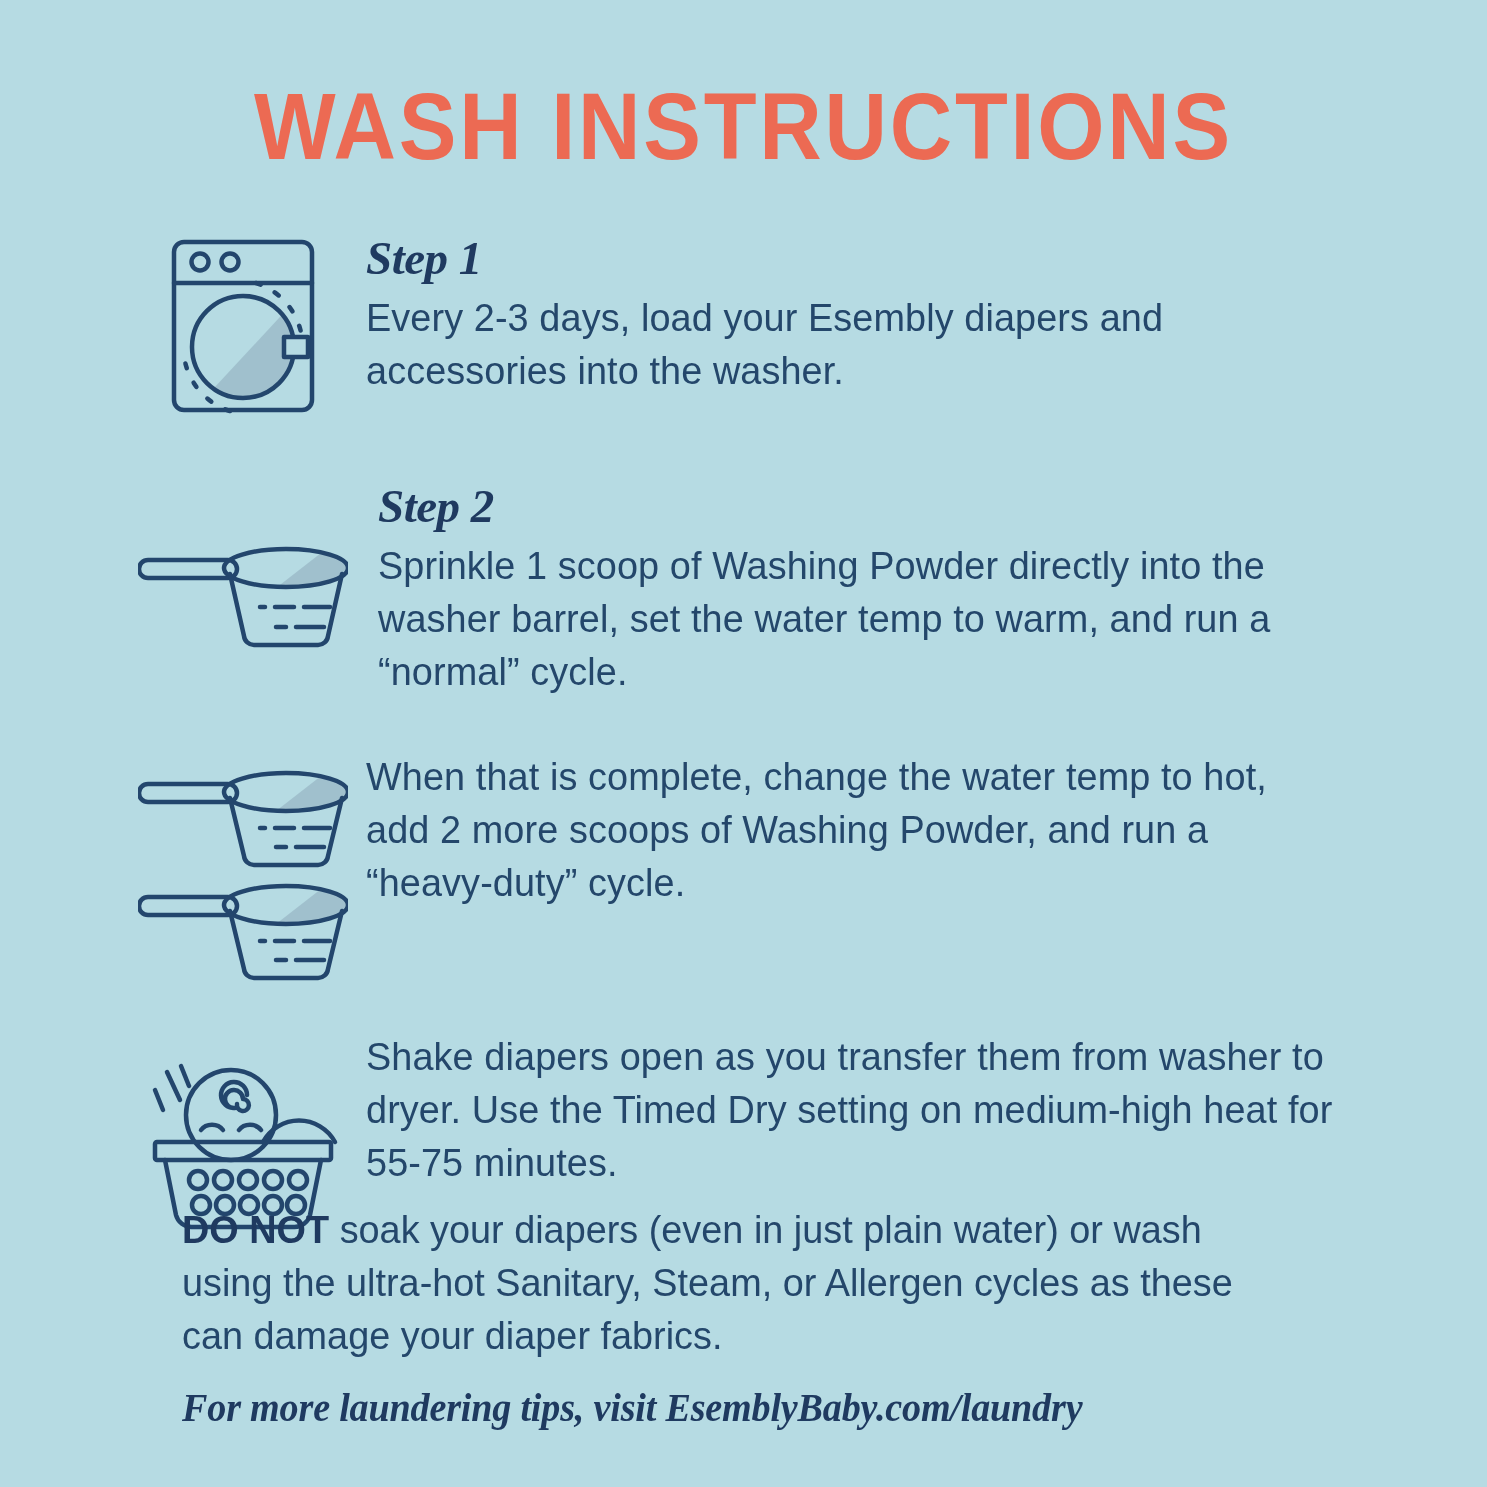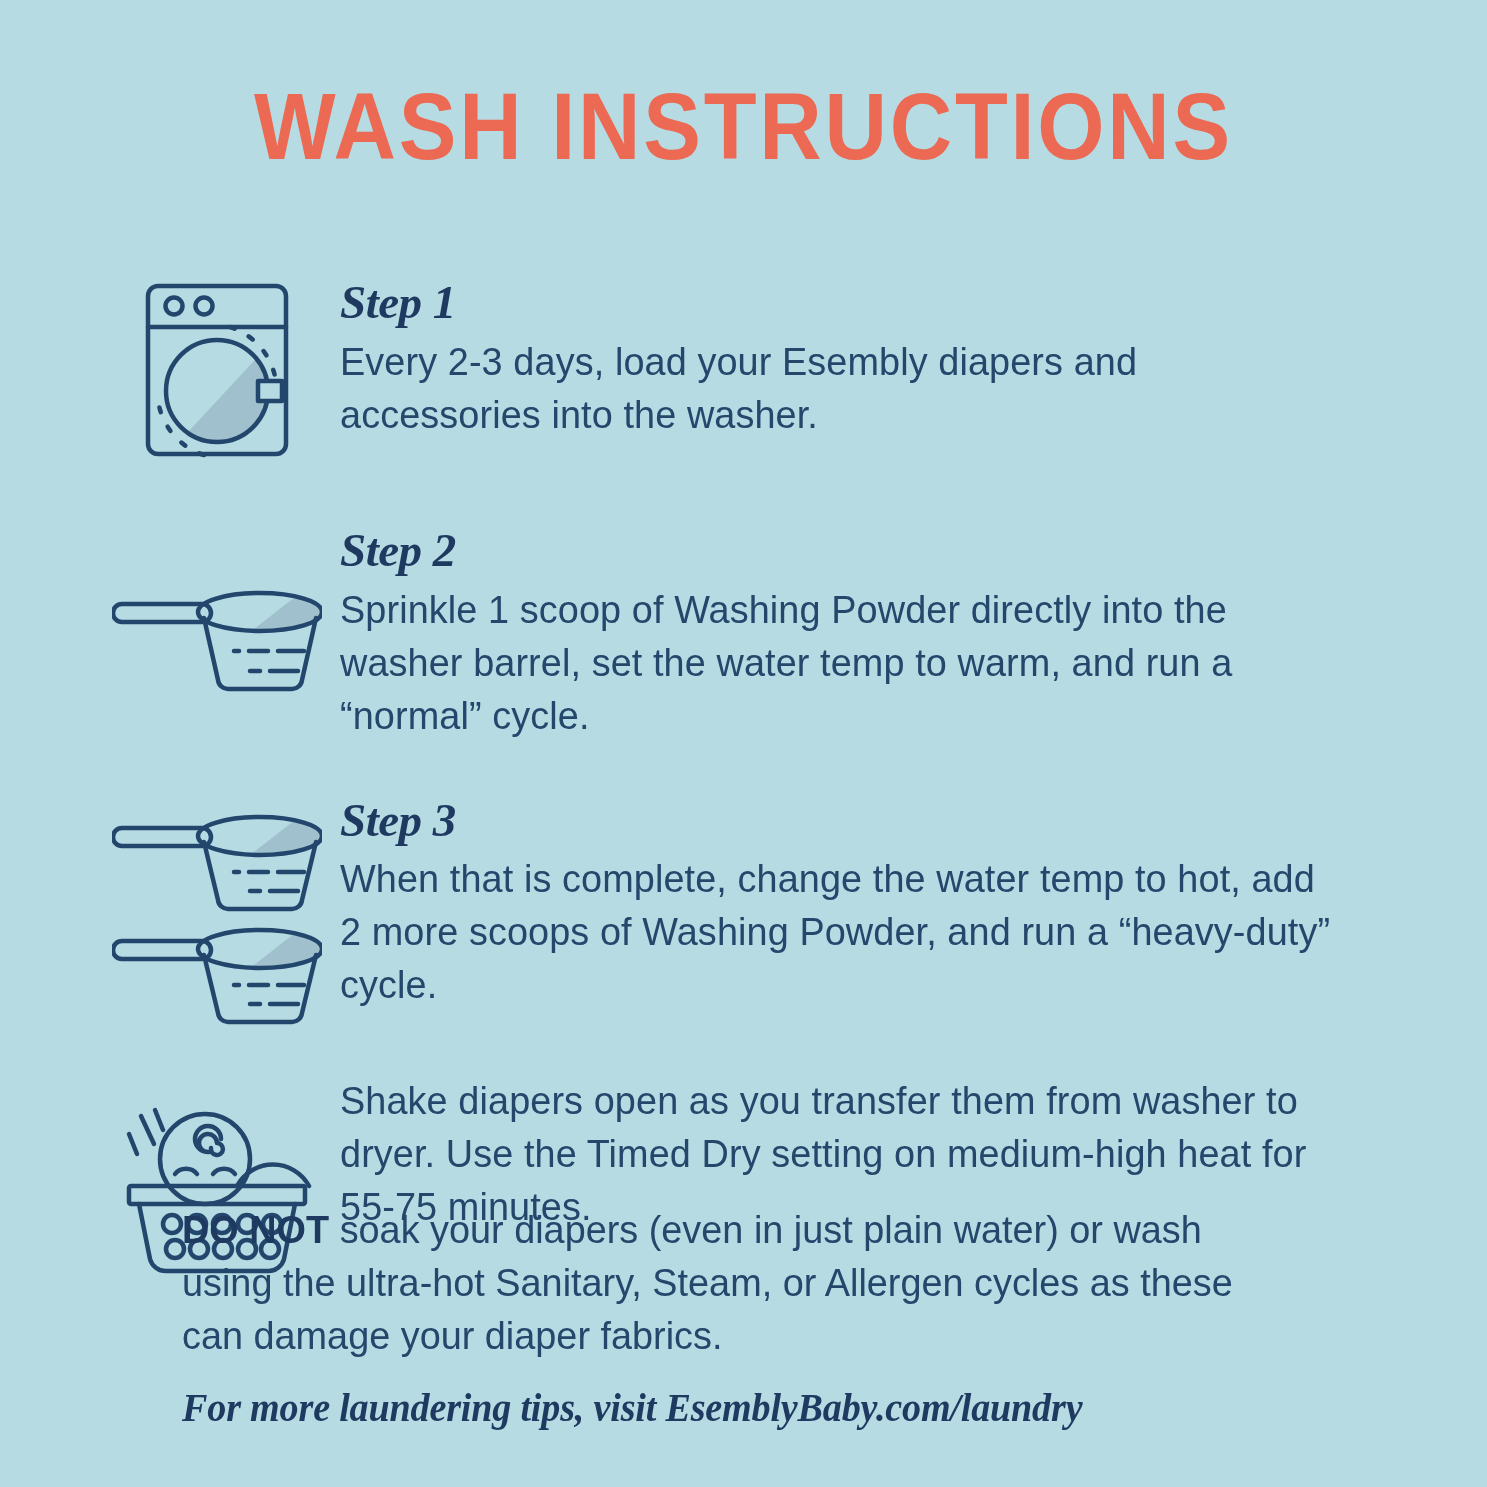--- a/index.html
+++ b/index.html
@@ -44,23 +44,22 @@
   .steps {
     position: absolute;
     top: 232px;
     left: 0;
     width: 1487px;
   }
   .step {
     position: relative;
     display: flex;
     align-items: flex-start;
-    padding-left: 94px;
+    padding-left: 120px;
     box-sizing: border-box;
-    margin-top: 44px;
   }
   .step-icon {
     width: 246px;
     flex: 0 0 246px;
     display: flex;
     justify-content: center;
     align-items: flex-start;
     padding-top: 6px;
   }
   .step-body {
@@ -84,21 +83,21 @@
     font-weight: 400;
     line-height: 1.36;
     letter-spacing: 0.1px;
     margin: 0;
     transform: scaleX(0.97);
     transform-origin: left top;
   }
 
   
   .step-1 { margin-bottom: 64px; }
-  .step-2 { margin-bottom: 52px; }
+  .step-2 { margin-bottom: 52px; gap: 12px; }
   .step-3 { margin-bottom: 48px; }
   .step-4 { margin-bottom: 0; }
 
   .step-1 .step-icon { padding-top: 4px; }
   .step-2 .step-icon { padding-top: 52px; }
   .step-3 .step-icon { padding-top: 10px; }
   .step-4 .step-icon { padding-top: 28px; }
 
   
   .warning {
@@ -241,21 +240,20 @@
             <path d="M92 151 l14 58 a10 10 0 0 0 10 9 h64 a10 10 0 0 0 10 -9 l14 -58"></path>
             <line x1="122" y1="181" x2="127" y2="181"></line>
             <line x1="137" y1="181" x2="156" y2="181"></line>
             <line x1="166" y1="181" x2="192" y2="181"></line>
             <line x1="138" y1="200" x2="148" y2="200"></line>
             <line x1="158" y1="200" x2="186" y2="200"></line>
           </g>
         </svg>
       </div>
       <div class="step-body">
-        <div class="step-head">Step 3</div>
         <div class="step-text">When that is complete, change the water temp to hot, add 2 more scoops of Washing Powder, and run a “heavy-duty” cycle.</div>
       </div>
     </div>
 
     <div class="step step-4">
       <div class="step-icon">
         <svg width="200" height="172" viewBox="0 0 200 172">
           <g fill="none" stroke="#23466d" stroke-width="4.5" stroke-linecap="round" stroke-linejoin="round">
 
             <path d="M24 14 L37 42"></path>

